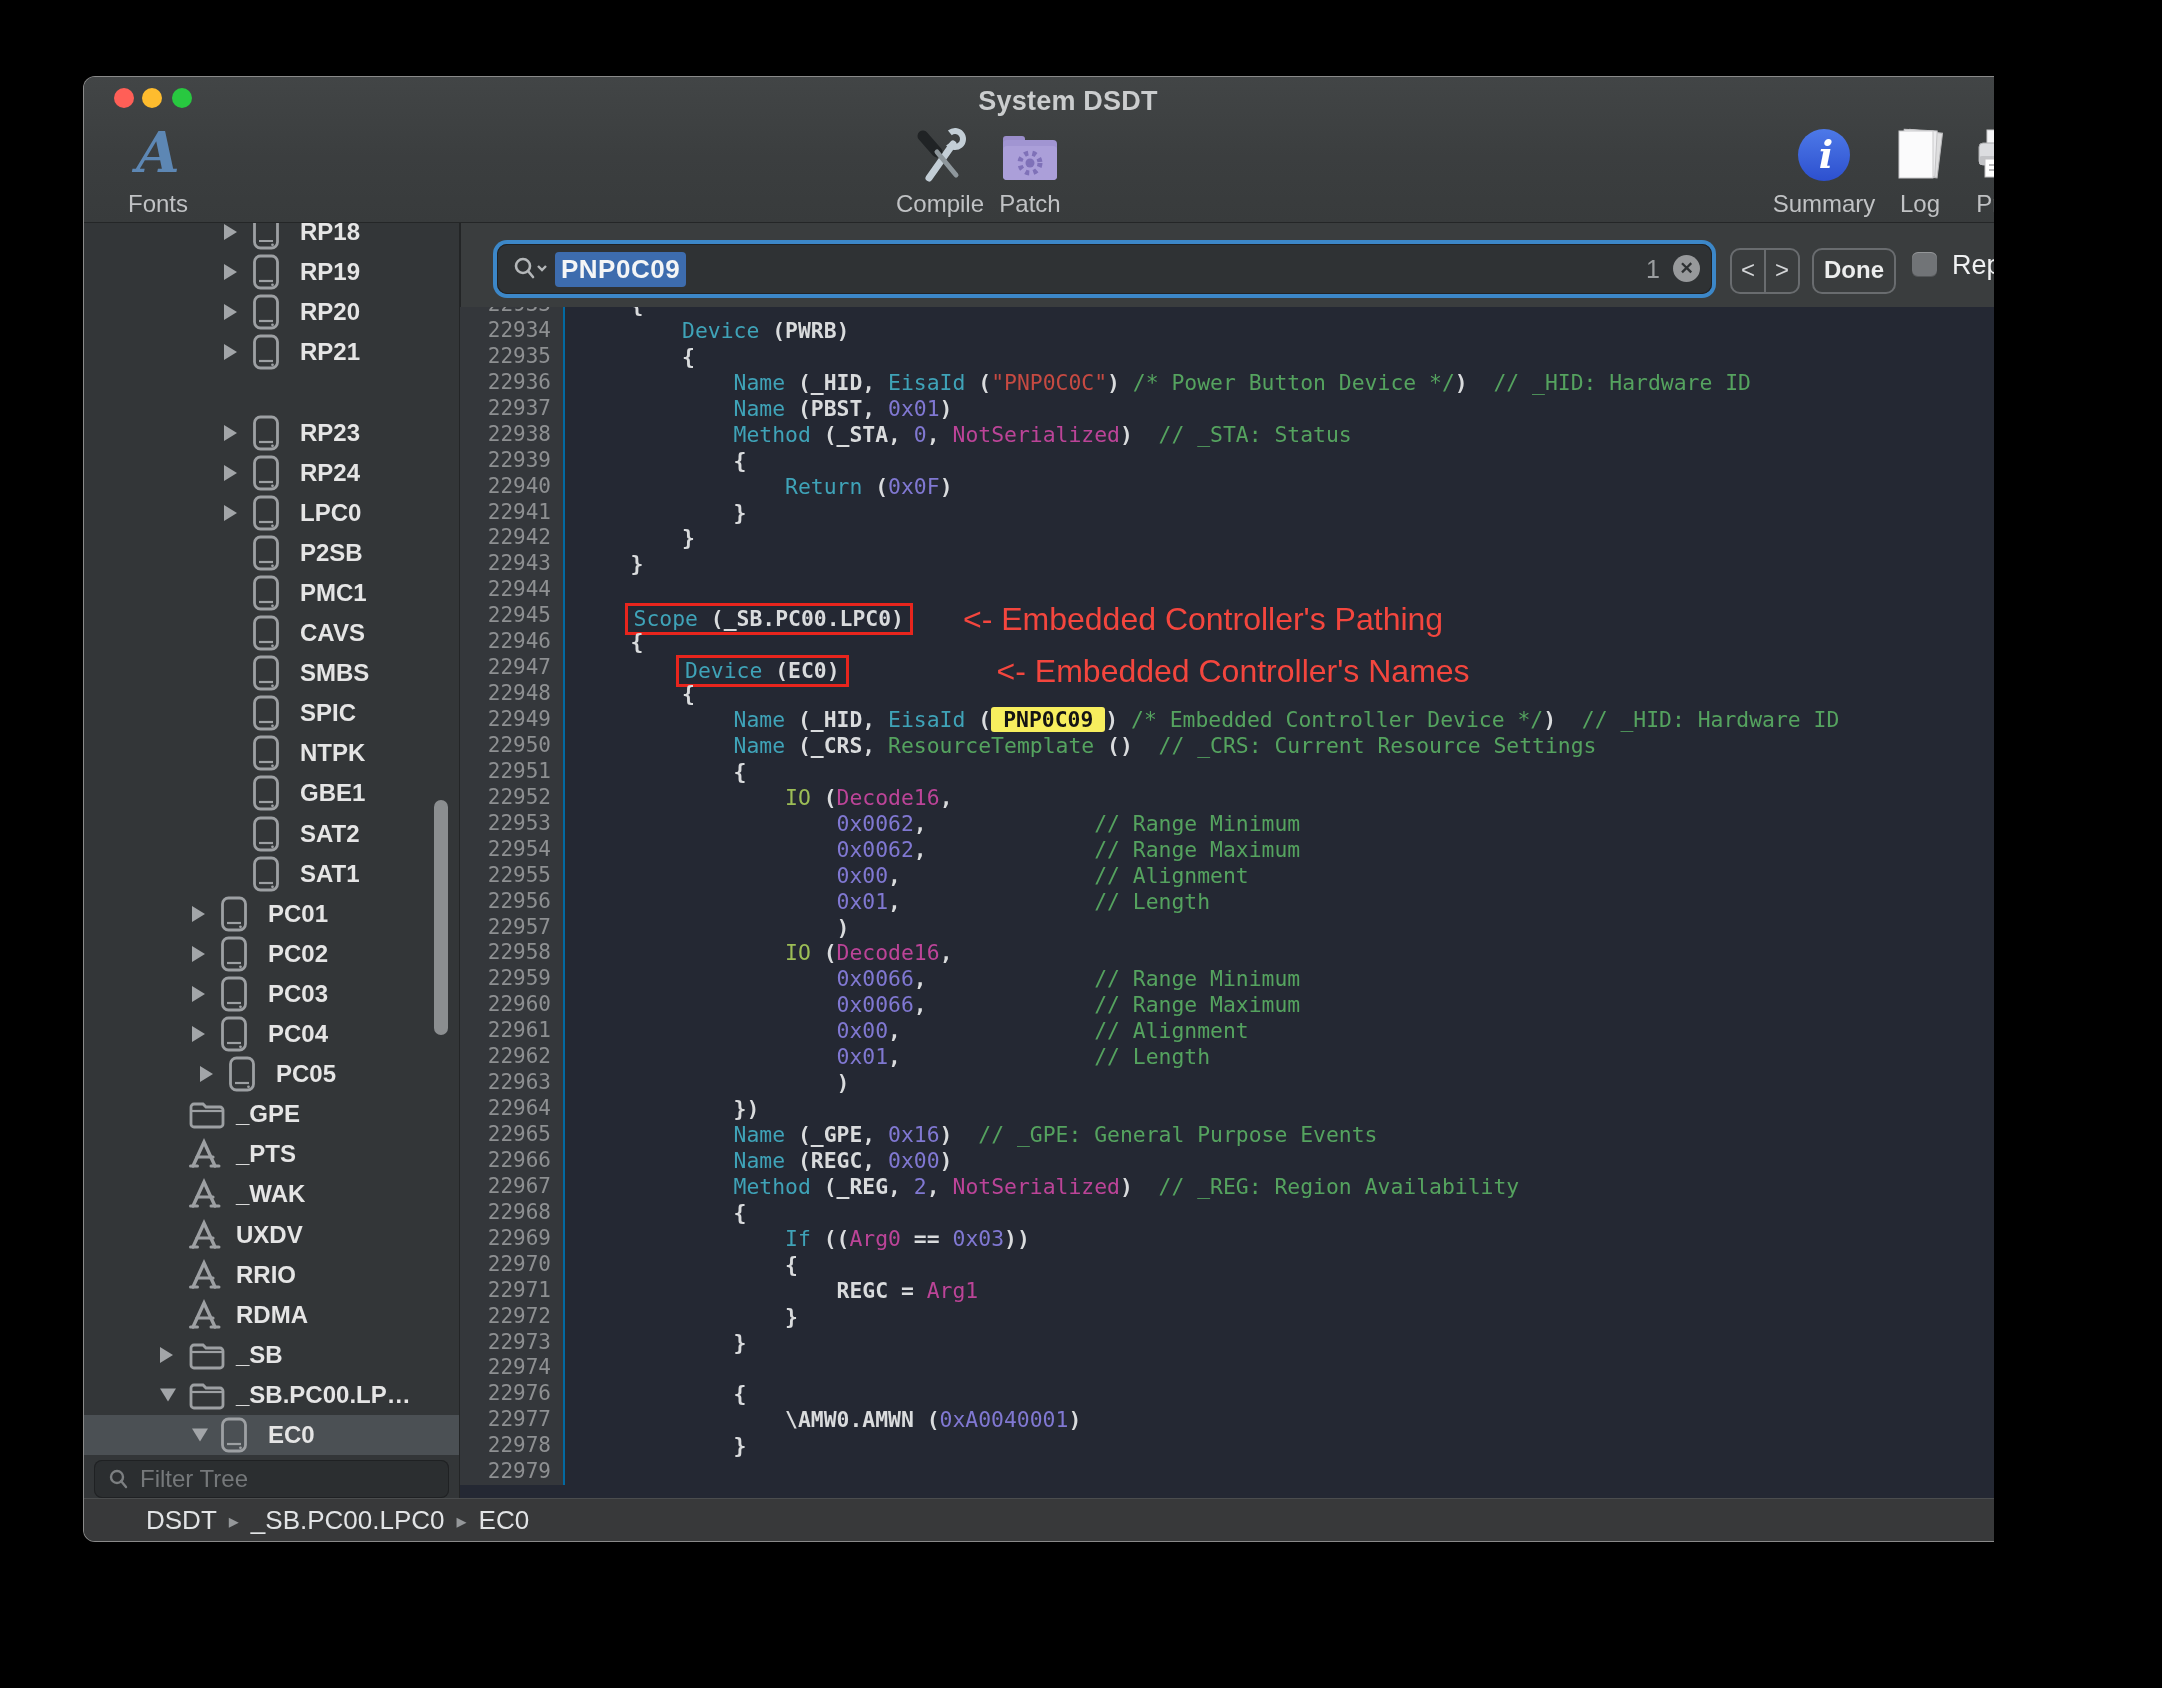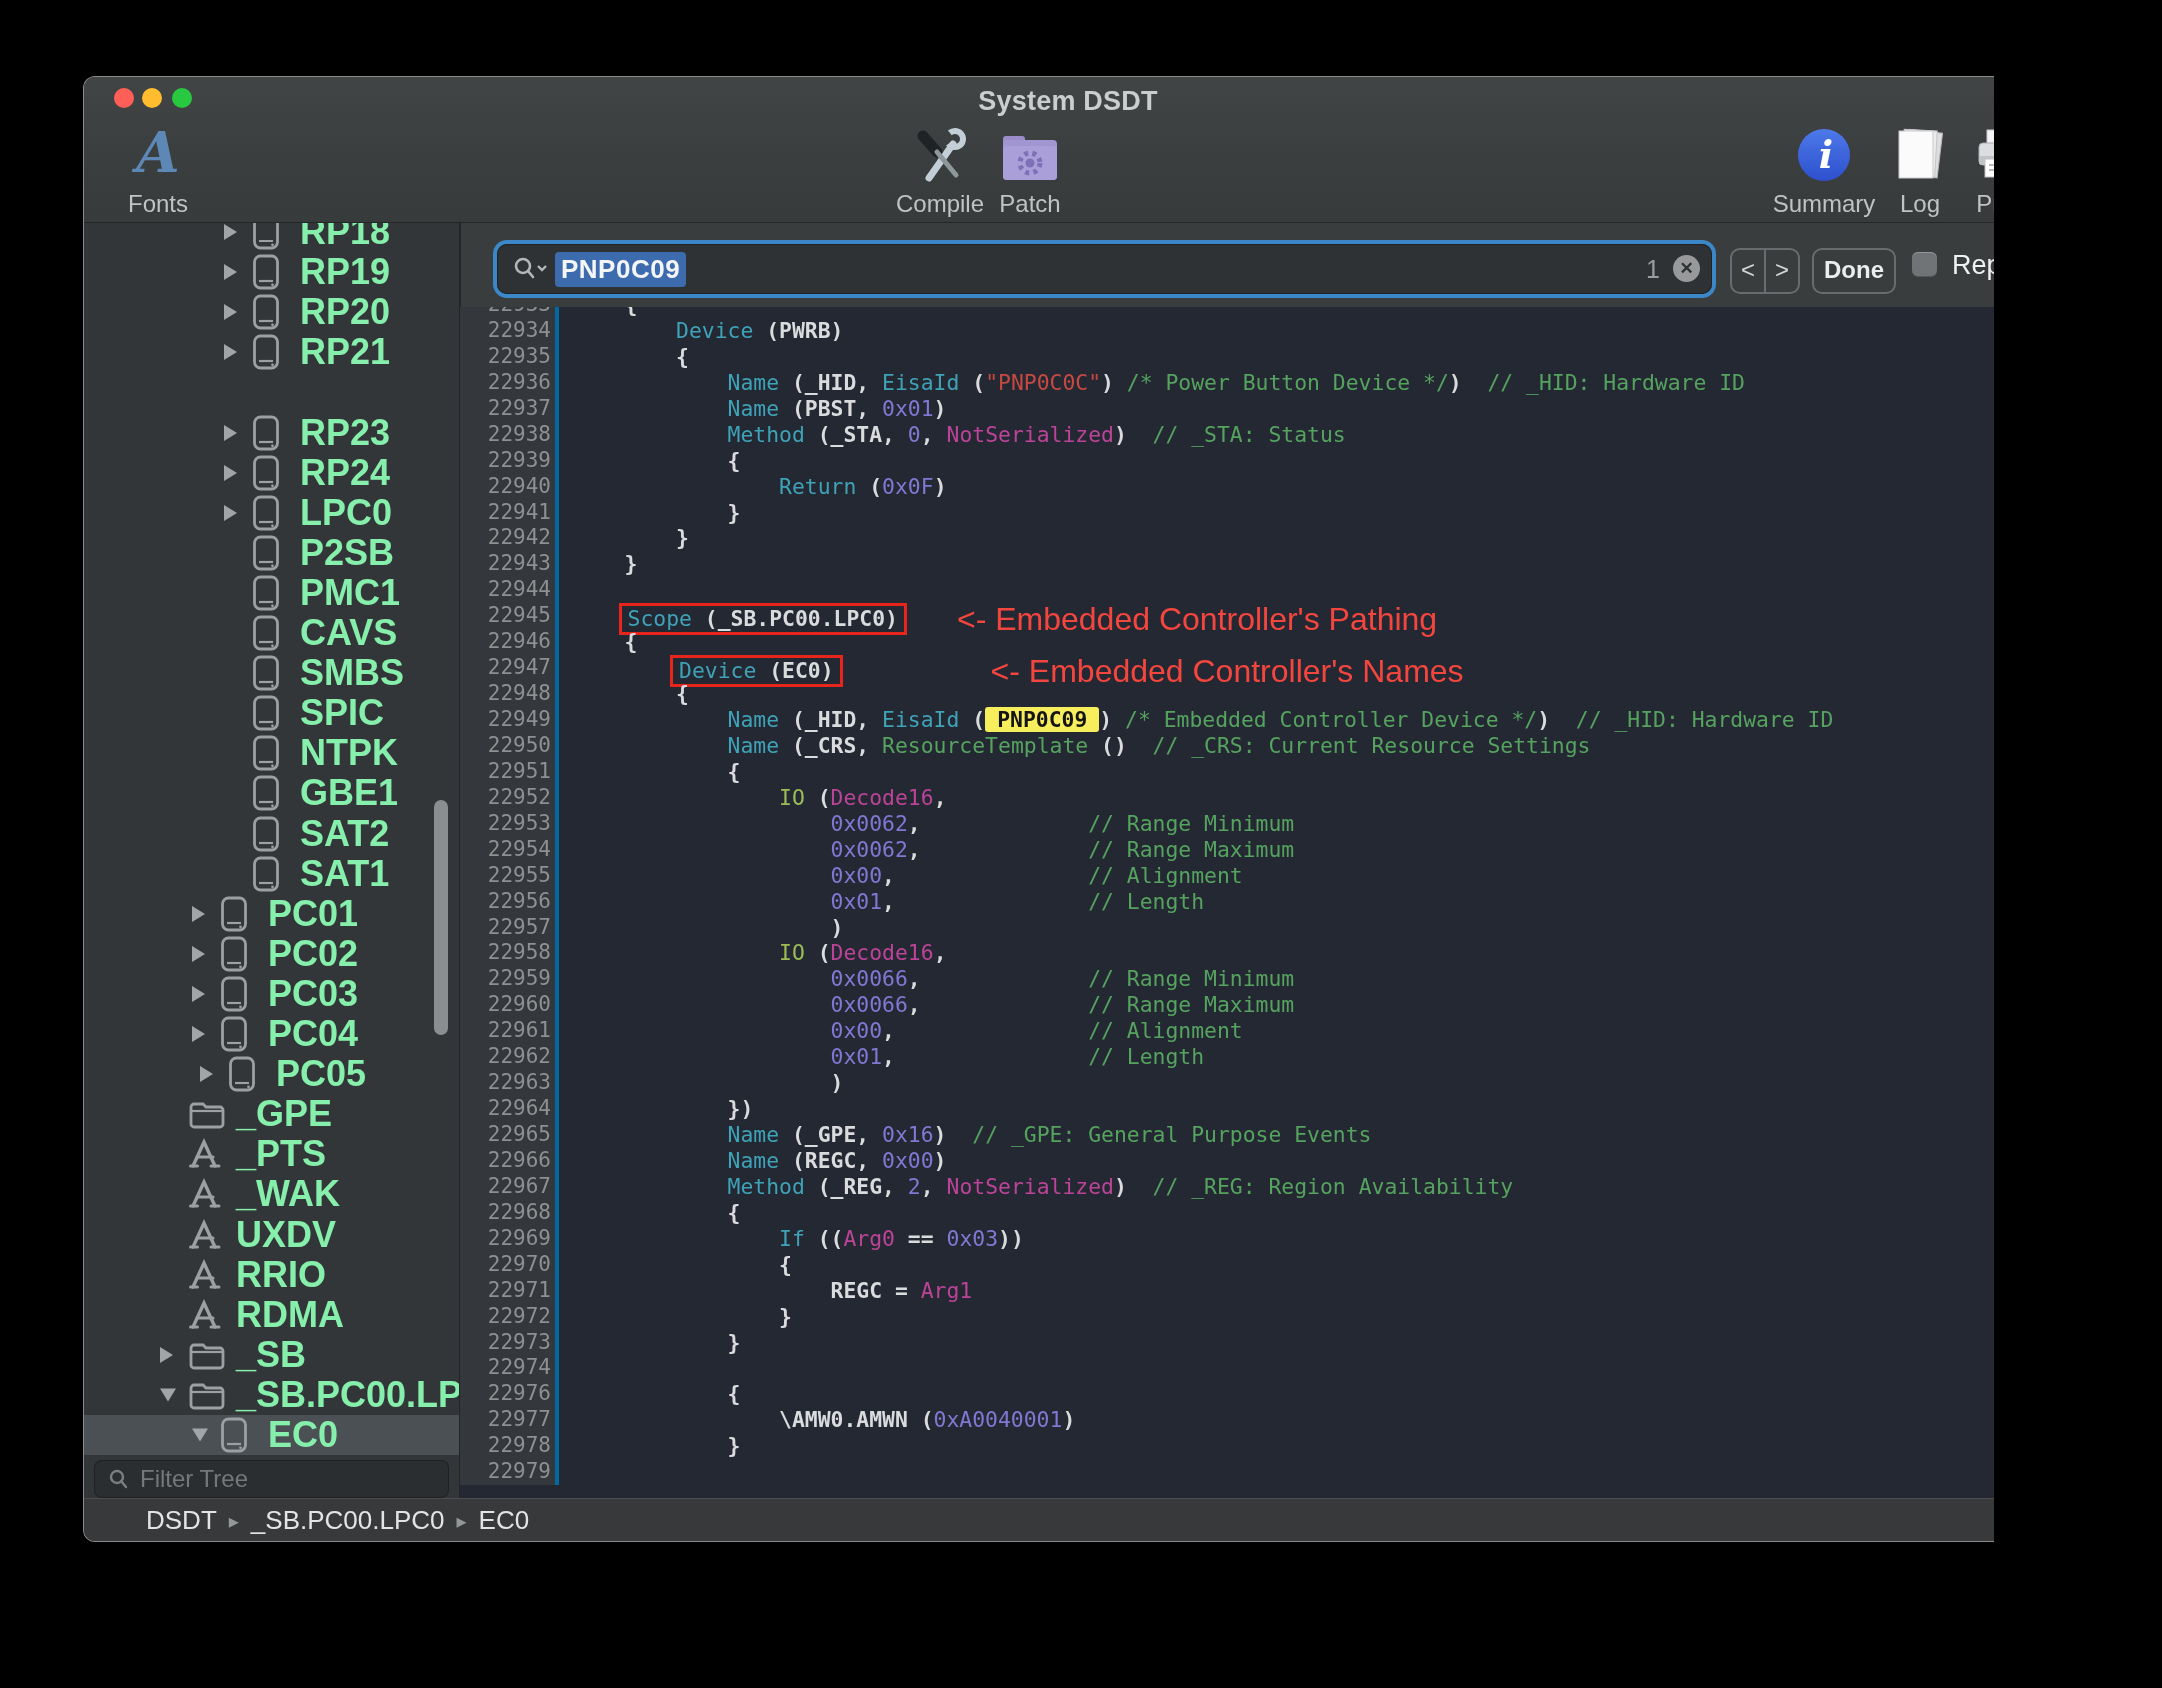--- a/index.html
+++ b/index.html
@@ -42,32 +42,32 @@
   
   .sidebar{position:absolute;left:0;top:146px;width:375px;height:1275px;background:#333638;}
   .side-divider{position:absolute;left:375px;top:146px;width:2px;height:1275px;background:#232526;}
   .tree{position:absolute;left:0;top:0;width:100%;height:1234px;overflow:hidden;}
   .tree-row{position:absolute;left:0;width:100%;height:40px;}
   .tree-row.selected{background:#4b5054;}
   .exp{position:absolute;top:50%;transform:translateY(-50%);width:0;height:0;}
   .exp.collapsed{border-left:13px solid #a2a5a8;border-top:8px solid transparent;border-bottom:8px solid transparent;}
   .exp.expanded{border-top:13px solid #a2a5a8;border-left:8px solid transparent;border-right:8px solid transparent;}
   .tree-icon{position:absolute;top:50%;transform:translateY(-50%);}
-  .tree-label{position:absolute;top:50%;transform:translateY(-50%);font-size:36px;font-weight:600;color:#86efac;white-space:nowrap;}
+  .tree-label{position:absolute;top:50%;transform:translateY(-50%);font-size:24px;font-weight:600;color:#e5e5e5;white-space:nowrap;}
   .side-scrollthumb{position:absolute;left:350px;top:577px;width:14px;height:235px;border-radius:7px;background:#8b8e90;}
   .filter-field{position:absolute;left:10px;top:1237px;width:355px;height:38px;background:#2b2e30;
                 border-radius:8px;box-shadow:inset 0 0 0 1px #1f2123;}
   .filter-field input{position:absolute;left:44px;top:2px;width:290px;height:32px;background:transparent;border:none;outline:none;
                 font-family:"Liberation Sans",sans-serif;font-size:24px;color:#c7c9cb;}
   .filter-field input::placeholder{color:#75787a;}
   
   .editor{position:absolute;left:376px;top:230px;width:1592px;height:1191px;background:#242833;overflow:hidden;}
   .code-scroll{position:absolute;left:0;top:-15px;width:100%;}
   .code-row{display:flex;height:25.95px;}
-  .lineno{flex:0 0 91px;padding-right:4px;border-right:4px solid #0369a1;background:#34373b;
+  .lineno{flex:0 0 91px;padding-right:12px;border-right:2px solid #0369a1;background:#34373b;
           text-align:right;font-family:"DejaVu Sans Mono",monospace;font-size:21px;line-height:25.95px;color:#8e9092;}
   .line-content{flex:1;padding-left:14px;white-space:pre;font-family:"DejaVu Sans Mono",monospace;
           font-size:21.4px;line-height:25.95px;overflow:visible;}
   .tok-k{color:#3fa3b8;}
   .tok-w{color:#d9dbdd;font-weight:700;}
   .tok-s{color:#c64a42;}
   .tok-c{color:#55a35f;}
   .tok-n{color:#8078d2;}
   .tok-m{color:#bc4498;}
   .tok-g{color:#9cbd56;}

